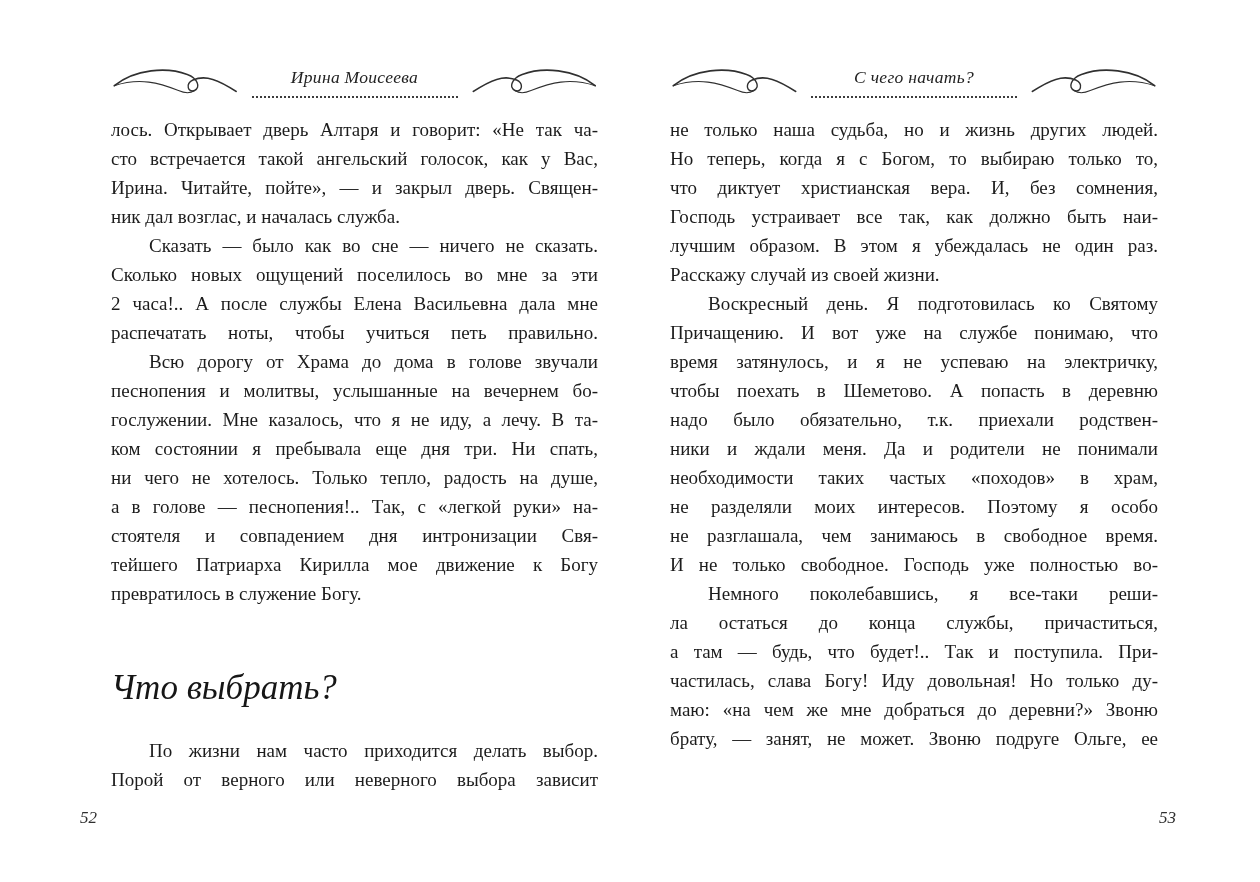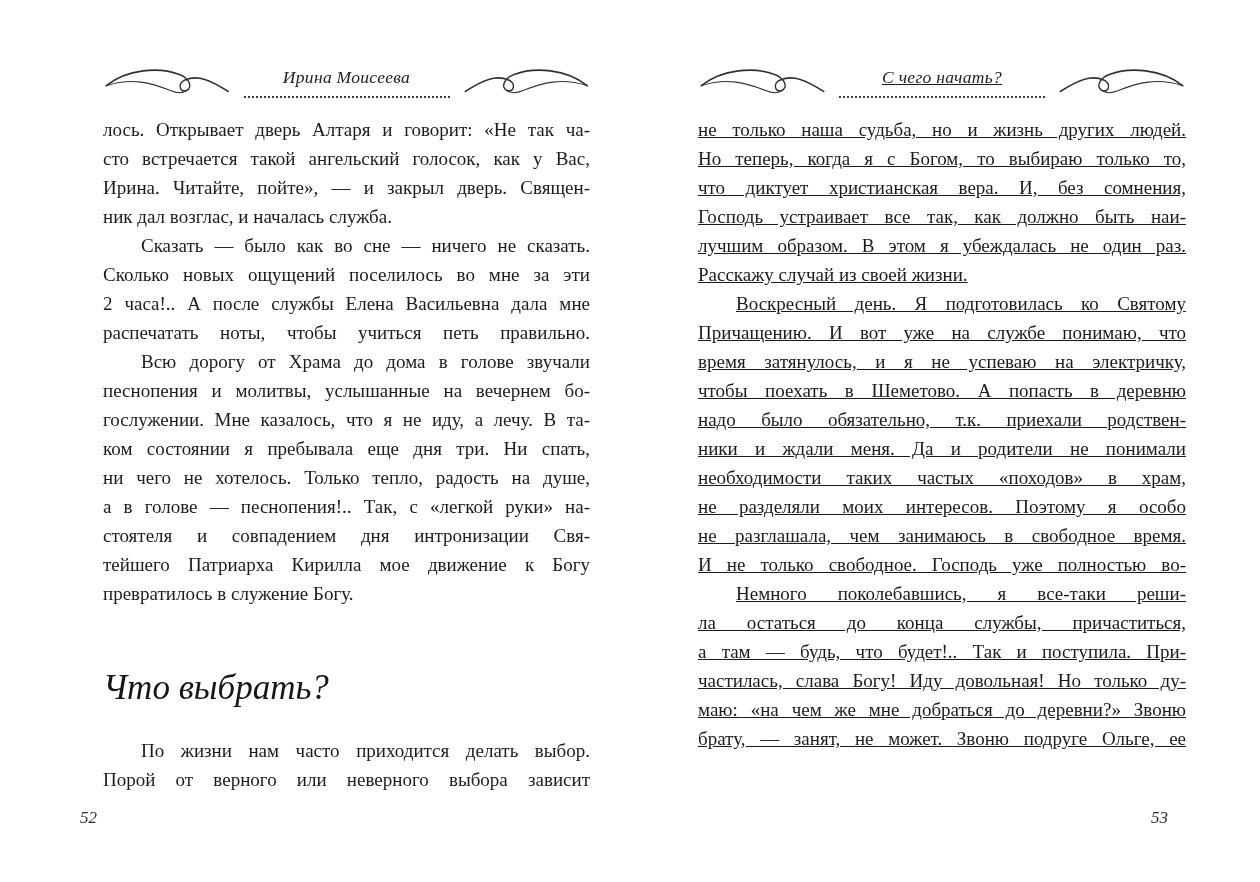--- a/index.html
+++ b/index.html
@@ -7,22 +7,22 @@
     width:1260px; height:882px;
     background:#ffffff;
     font-family:"Liberation Serif", serif;
     color:#1c1c1c;
     position:relative;
     overflow:hidden;
   }
   .spread { position:absolute; inset:0; background:#ffffff; }
 
   .page { position:absolute; top:58px; }
-  .page.left  { left:103px; width:487px; }
-  .page.right { left:698px; width:488px;text-decoration:underline; }
+  .page.left  { left:111px; width:487px; }
+  .page.right { left:670px; width:488px; }
 
   .page-header { display:flex; align-items:center; height:48px; }
   .flourish { flex:1 1 auto; height:34px; min-width:60px; }
   .flourish svg { width:100%; height:100%; display:block; }
   .flourish.mirror svg { transform:scaleX(-1); }
   .header-center { display:flex; flex-direction:column; align-items:center; padding:0 12px; }
   .running-title {
     font-style:italic; font-size:17.5px; white-space:nowrap;
     color:#222; letter-spacing:0.3px;
   }
@@ -36,21 +36,21 @@
 
   .chapter-heading {
     font-style:italic; font-size:35px; line-height:40px;
     text-align:left; margin:60px 0 28px 0; color:#161616;
   }
 
   .page-number {
     position:absolute; top:808px; font-style:italic; font-size:17px; color:#2e2e2e;
   }
   .page-number.pn-left  { left:80px; }
-  .page-number.pn-right { right:92px; }
+  .page-number.pn-right { right:84px; }
 </style>
 </head>
 <body>
 
 <div class="spread">
 
   <div class="page left">
     <div class="page-header">
       <span class="flourish">
         <svg viewBox="0 0 160 36" preserveAspectRatio="none">

